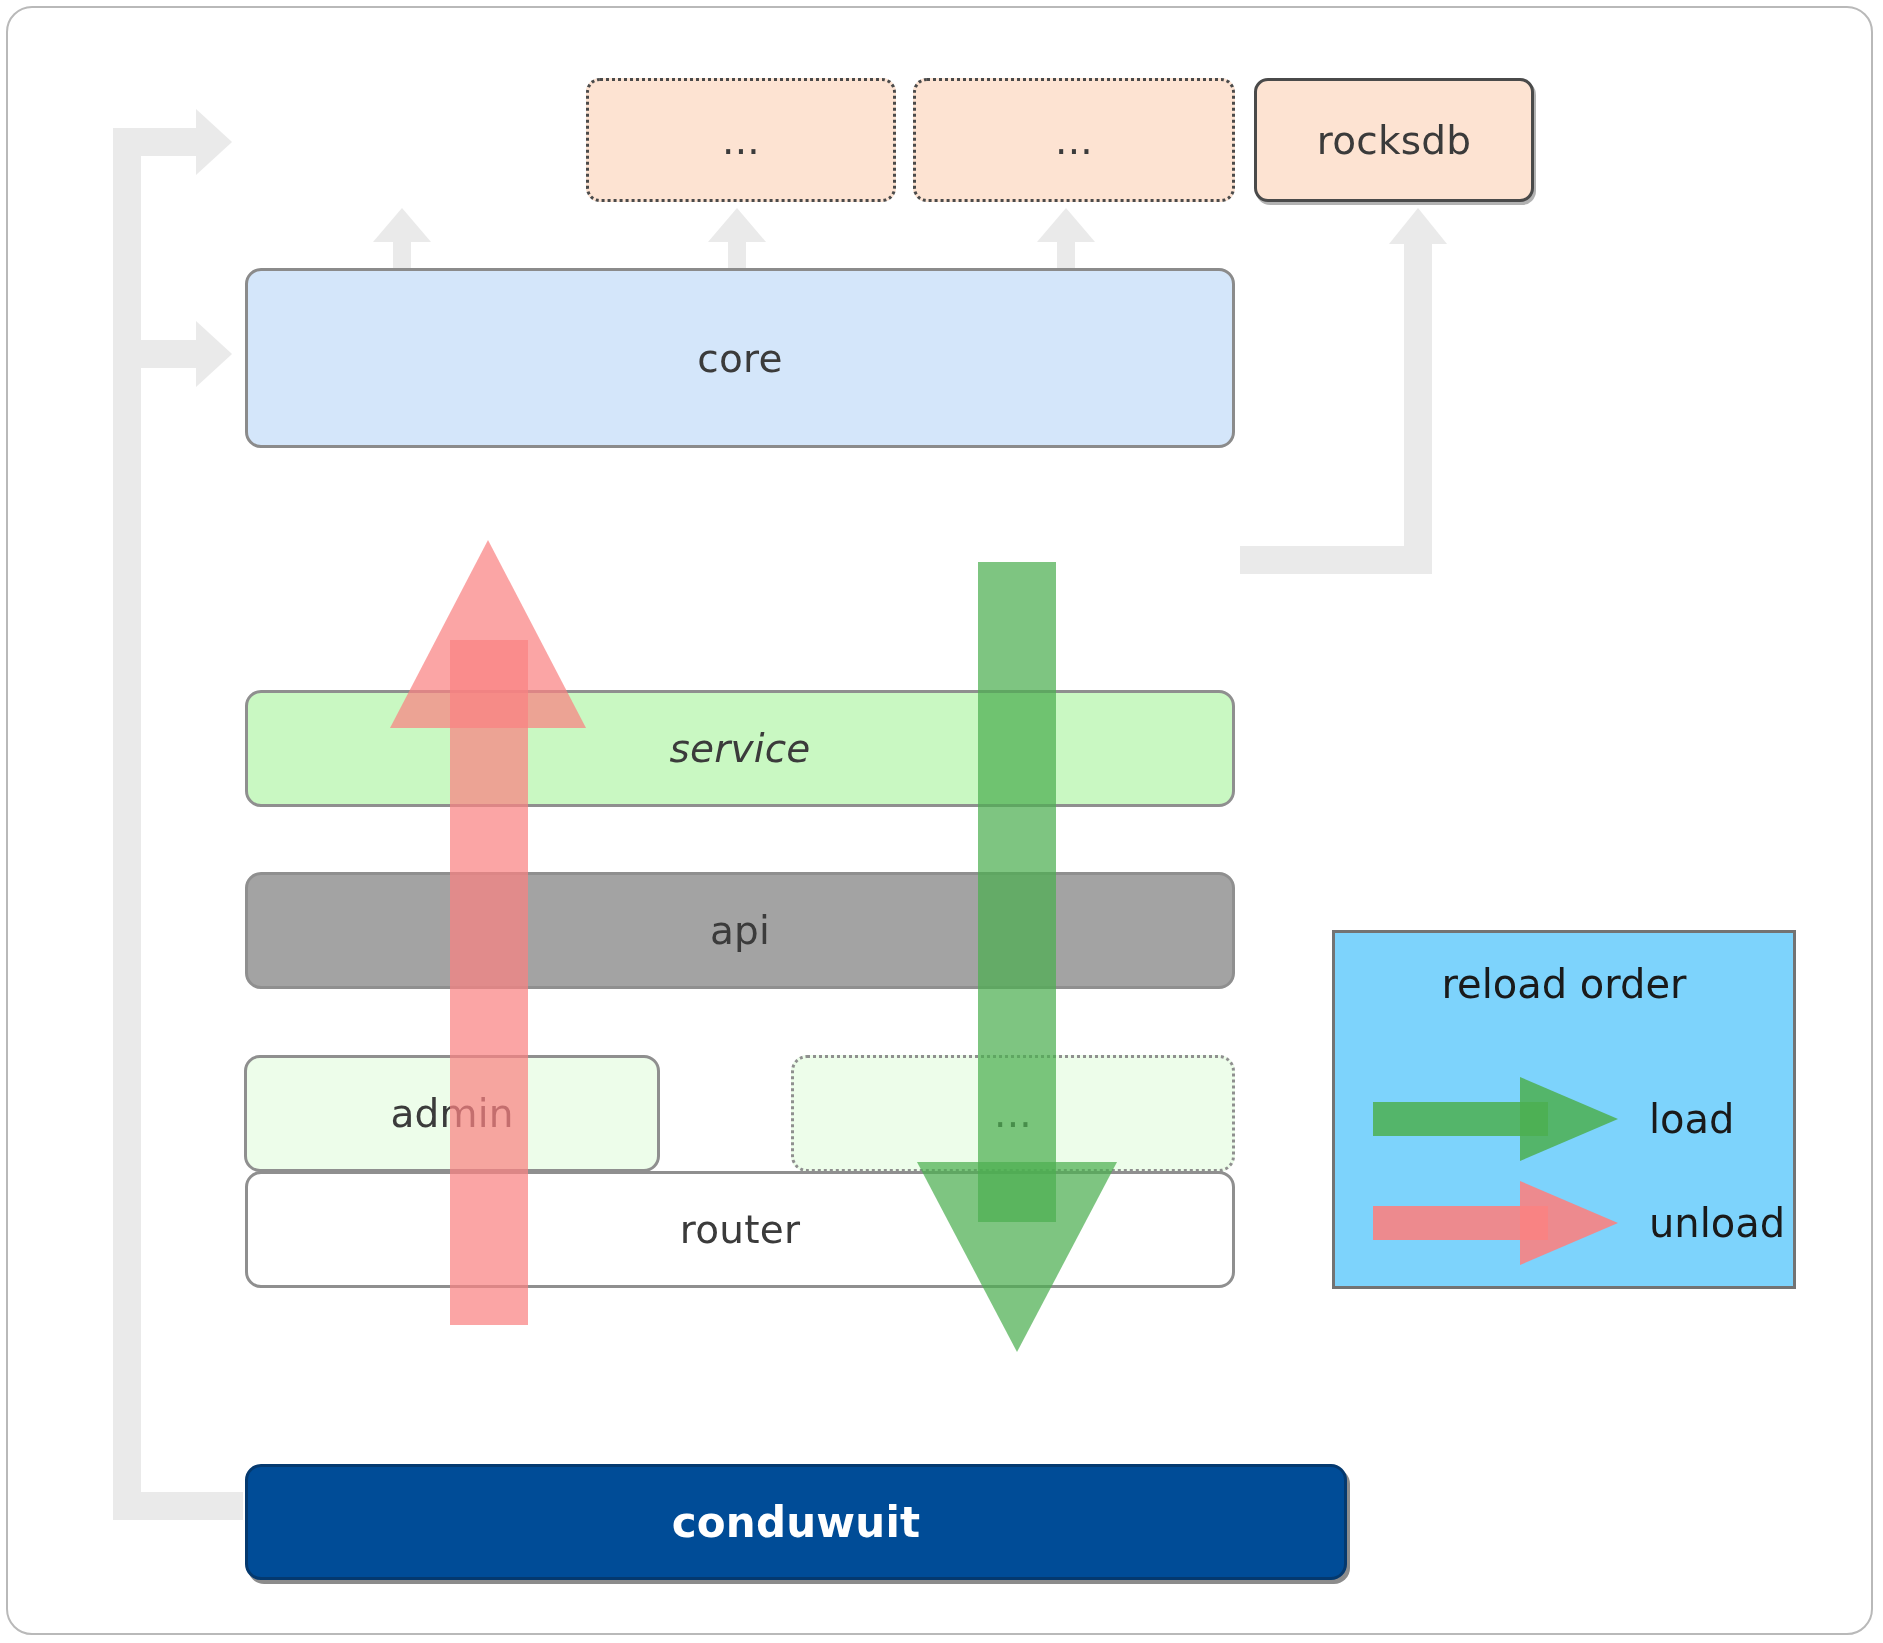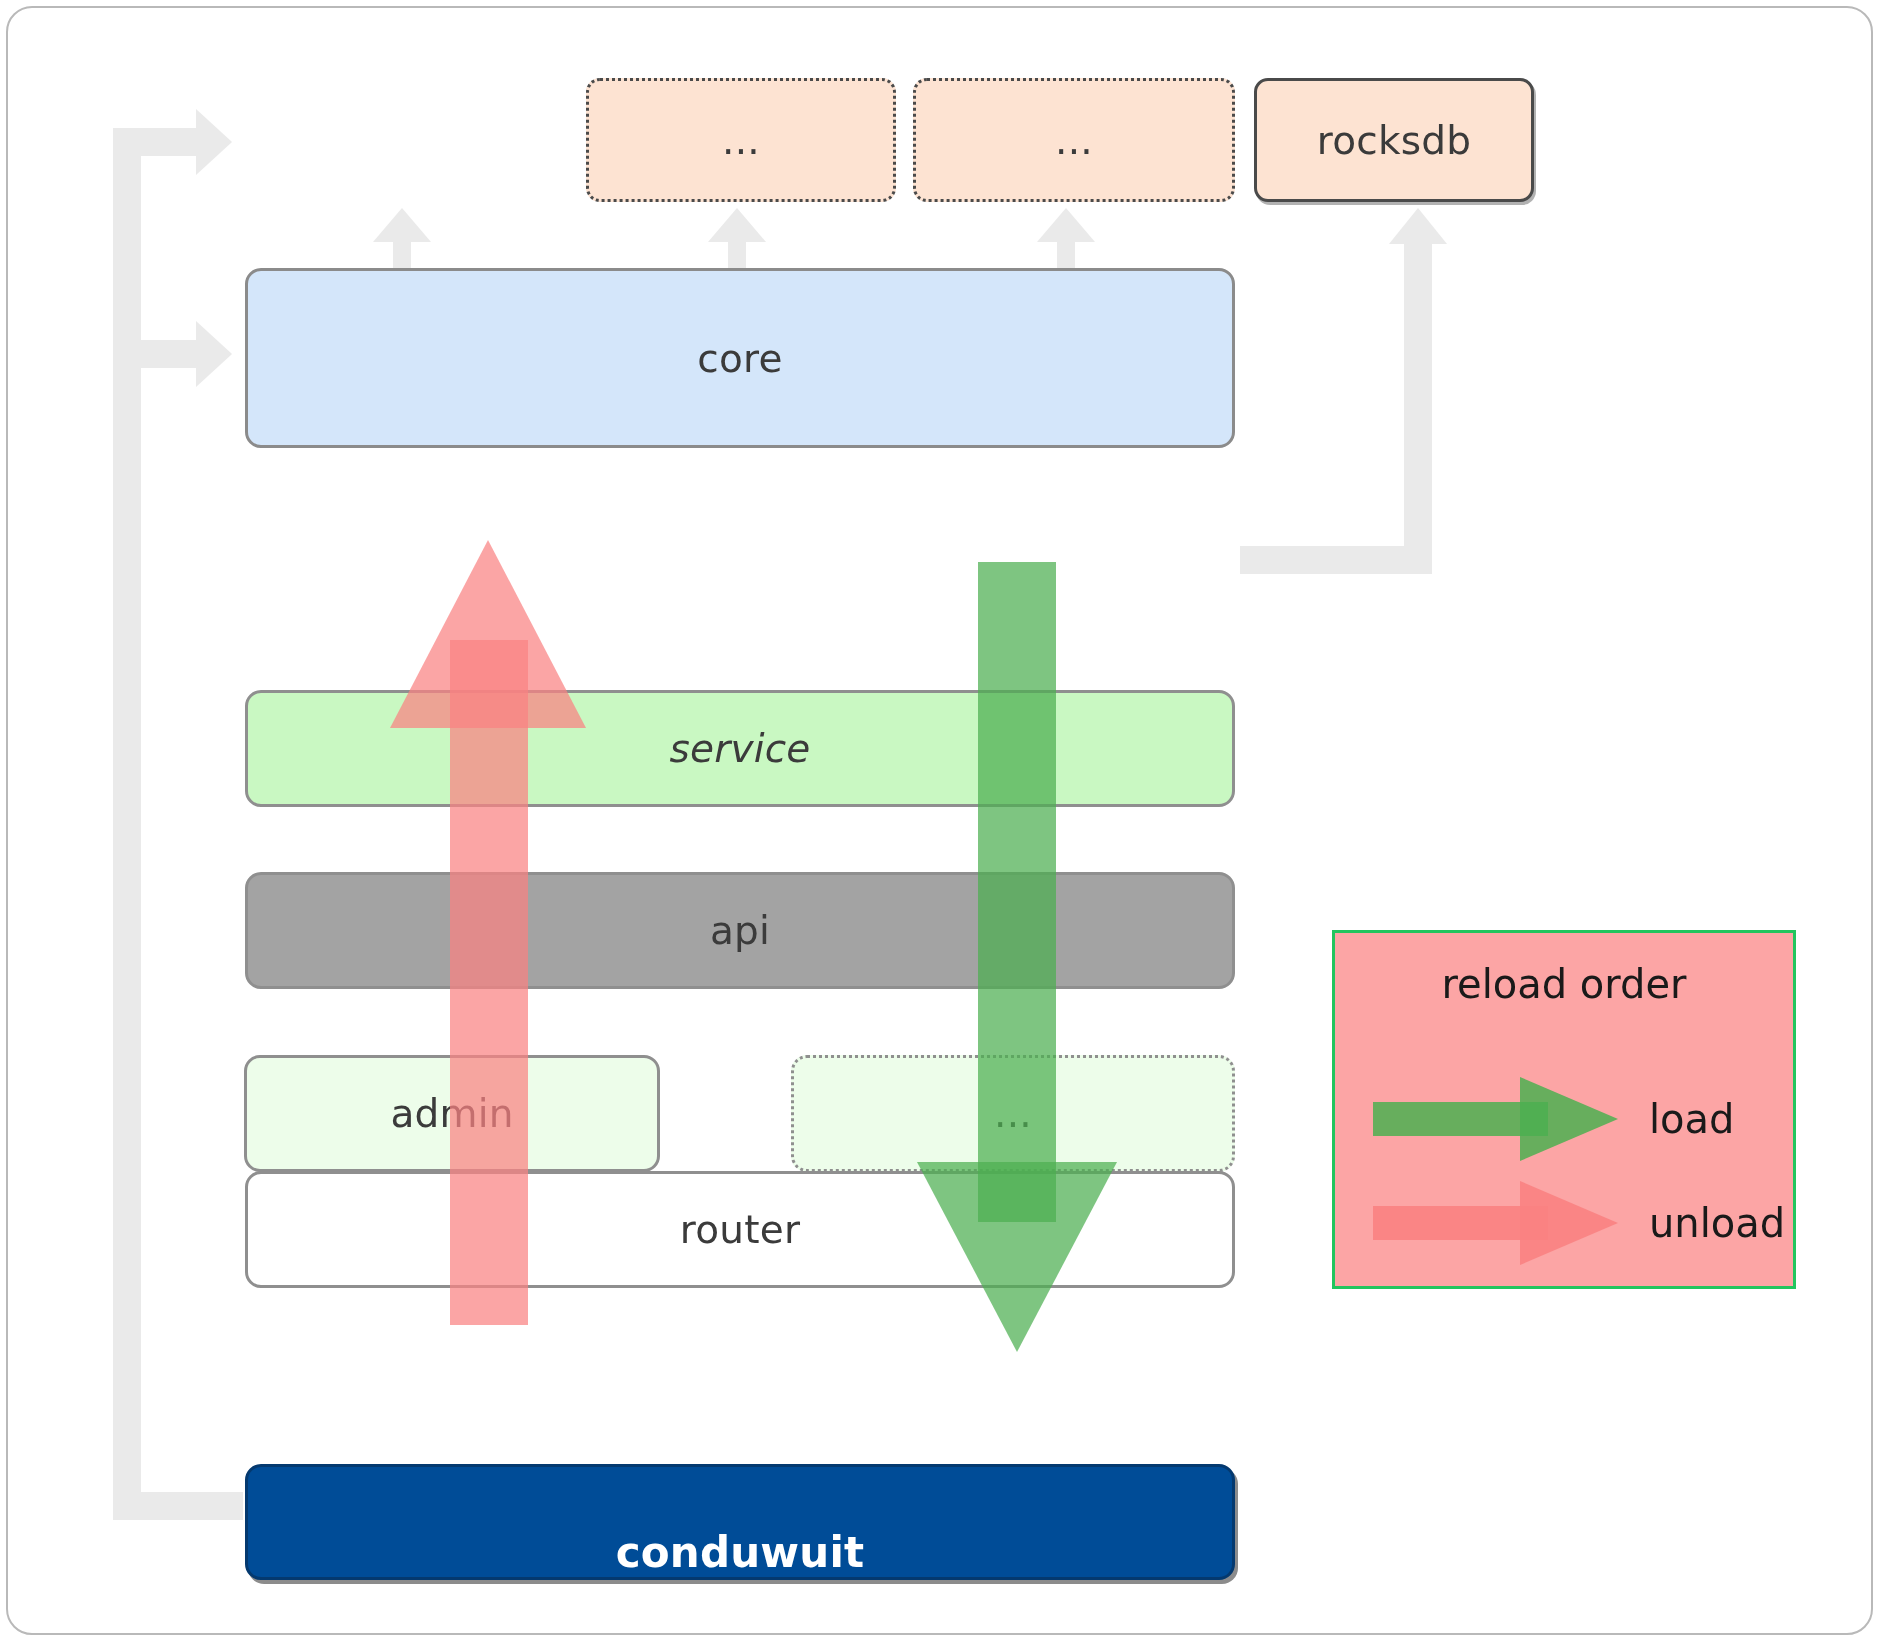--- a/index.html
+++ b/index.html
@@ -97,22 +97,22 @@
   }
 
   
   .flow { position: absolute; }
   .flow svg { display: block; overflow: visible; }
 
   
   .legend {
     position: absolute;
     box-sizing: border-box;
-    background: #fca5a5;
-    border: 3px solid #22c55e;
+    background: #7dd3fc;
+    border: 3px solid #737373;
   }
   .legend-title {
     position: absolute;
     left: 0; right: 0;
     top: 28px;
     text-align: center;
     font-size: 40px;
     color: #1a1a1a;
   }
   .legend-row {
@@ -199,21 +199,21 @@
 
   <div class="flow" style="left:912px; top:562px; width:210px; height:790px; z-index:5;">
     <svg width="210" height="790" viewBox="0 0 210 790">
       <g fill="#4caf50" fill-opacity="0.72">
         <rect x="66" y="0" width="78" height="660"></rect>
         <polygon points="105,790 5,600 205,600"></polygon>
       </g>
     </svg>
   </div>
 
-  <div class="box conduwuit" style="left:245px; top:1464px; width:990px; height:116px;align-items:flex-end;">
+  <div class="box conduwuit" style="left:245px; top:1464px; width:1102px; height:116px;">
     <span class="lbl">conduwuit</span>
   </div>
 
   <div class="legend" style="left:1332px; top:930px; width:464px; height:359px;">
     <div class="legend-title">reload order</div>
 
     <div class="legend-row" style="left:38px; top:146px;">
       <span class="legend-arrow">
         <svg width="250" height="80" viewBox="0 0 250 80">
           <g fill="#4caf50" fill-opacity="0.85">

